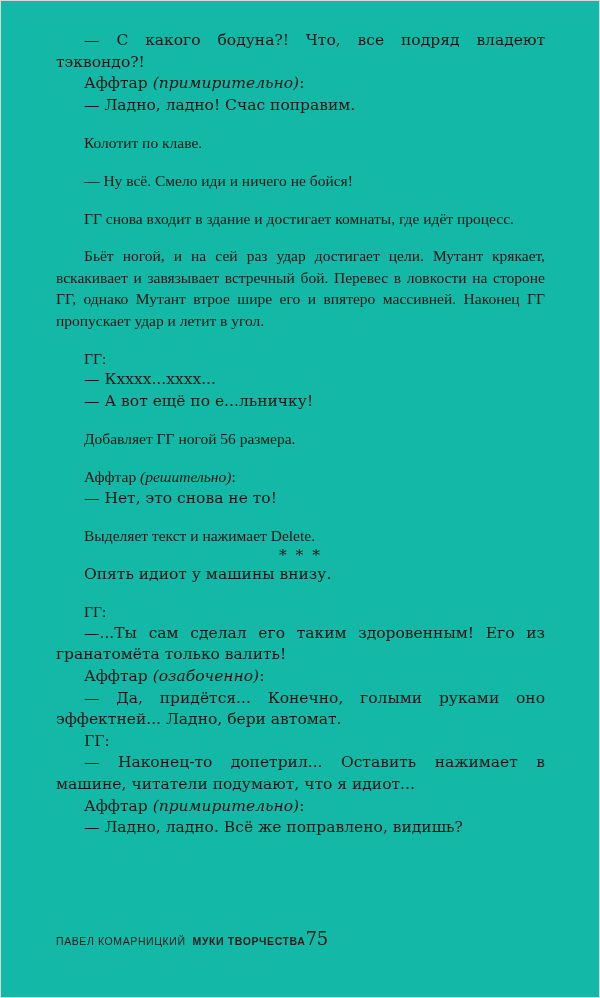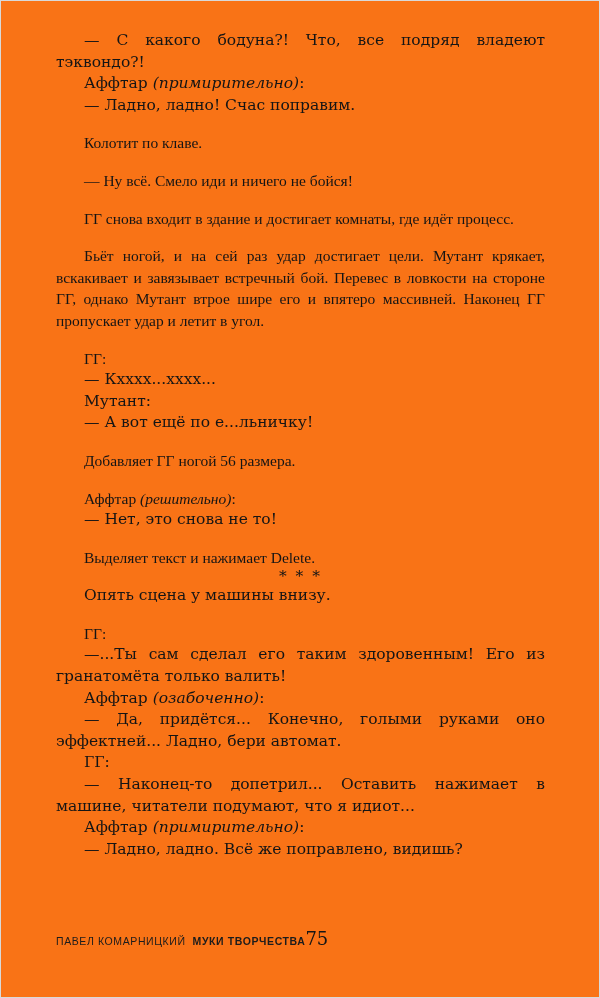--- a/index.html
+++ b/index.html
@@ -3,21 +3,21 @@
 <meta charset="utf-8">
 <style>
   * { margin: 0; padding: 0; box-sizing: border-box; }
   html, body { width: 600px; height: 998px; background: #ffffff; }
   body { font-family: "DejaVu Serif", serif; }
 
   .page {
     position: relative;
     width: 600px;
     height: 998px;
-    background: #f97316;
+    background: #14b8a6;
     border: 1px solid #d9d9d9;
     overflow: hidden;
   }
 
   .text-block {
     position: absolute;
     top: 29px;
     left: 55px;
     right: 54px;
   }
@@ -69,28 +69,27 @@
   <div class="text-block" id="paragraphs">
       <p class="para"><span>— С какого бодуна?! Что, все подряд владеют тэквондо?!</span></p>
       <p class="para"><span>Аффтар </span><span class="italic">(примирительно)</span><span>:</span></p>
       <p class="para"><span>— Ладно, ладно! Счас поправим.</span></p>
       <p class="para spaced"><span>Колотит по клаве.</span></p>
       <p class="para spaced"><span>— Ну всё. Смело иди и ничего не бойся!</span></p>
       <p class="para spaced"><span>ГГ снова входит в здание и достигает комнаты, где идёт процесс.</span></p>
       <p class="para spaced"><span>Бьёт ногой, и на сей раз удар достигает цели. Мутант крякает, вскакивает и завязывает встречный бой. Перевес в ловкости на стороне ГГ, однако Мутант втрое шире его и впятеро массивней. Наконец ГГ пропускает удар и летит в угол.</span></p>
       <p class="para spaced"><span>ГГ:</span></p>
       <p class="para"><span>— Кхххх...хххх...</span></p>
-      <p class="para"><span>Мутант:</span></p>
       <p class="para"><span>— А вот ещё по е...льничку!</span></p>
       <p class="para spaced"><span>Добавляет ГГ ногой 56 размера.</span></p>
       <p class="para spaced"><span>Аффтар </span><span class="italic">(решительно)</span><span>:</span></p>
       <p class="para"><span>— Нет, это снова не то!</span></p>
       <p class="para spaced"><span>Выделяет текст и нажимает Delete.</span></p>
       <p class="para center"><span>* * *</span></p>
-      <p class="para"><span>Опять сцена у машины внизу.</span></p>
+      <p class="para"><span>Опять идиот у машины внизу.</span></p>
       <p class="para spaced"><span>ГГ:</span></p>
       <p class="para"><span>—...Ты сам сделал его таким здоровенным! Его из гранатомёта только валить!</span></p>
       <p class="para"><span>Аффтар </span><span class="italic">(озабоченно)</span><span>:</span></p>
       <p class="para"><span>— Да, придётся... Конечно, голыми руками оно эффектней... Ладно, бери автомат.</span></p>
       <p class="para"><span>ГГ:</span></p>
       <p class="para"><span>— Наконец-то допетрил... Оставить нажимает в машине, читатели подумают, что я идиот...</span></p>
       <p class="para"><span>Аффтар </span><span class="italic">(примирительно)</span><span>:</span></p>
       <p class="para"><span>— Ладно, ладно. Всё же поправлено, видишь?</span></p>
     </div>
 

